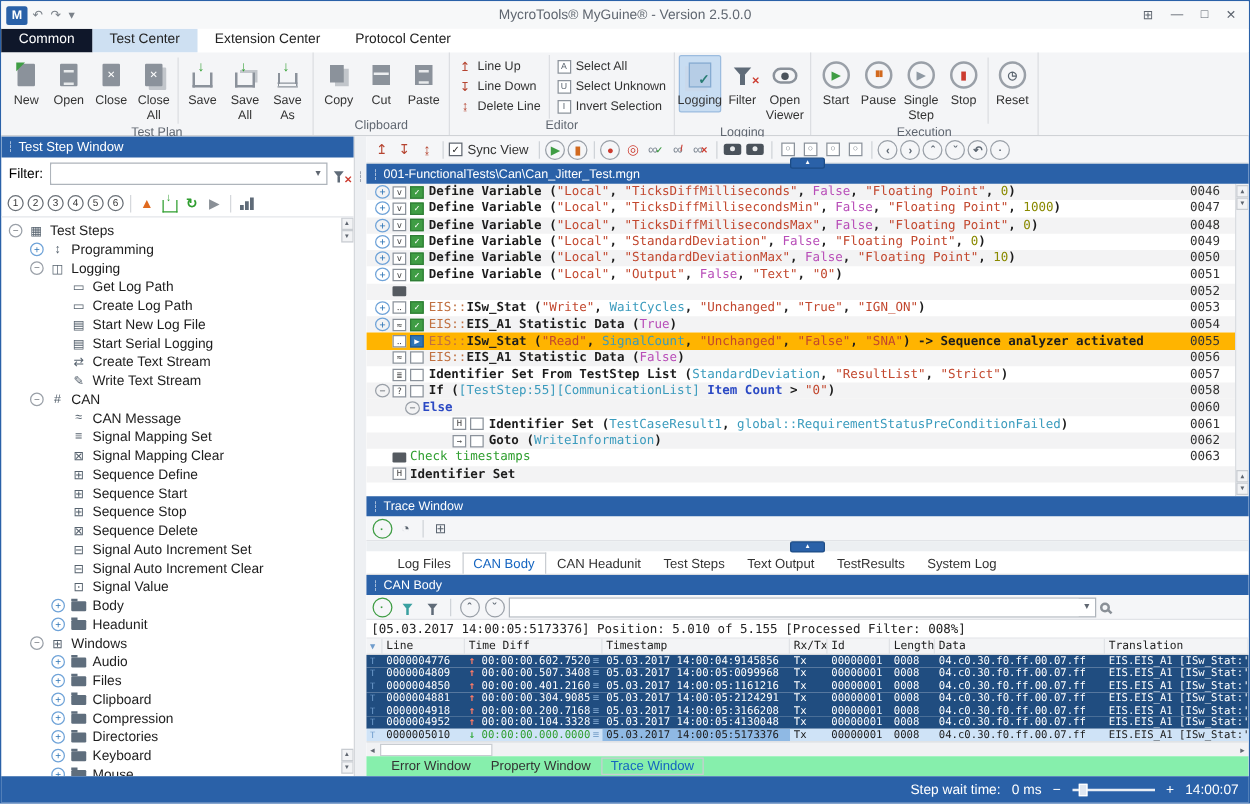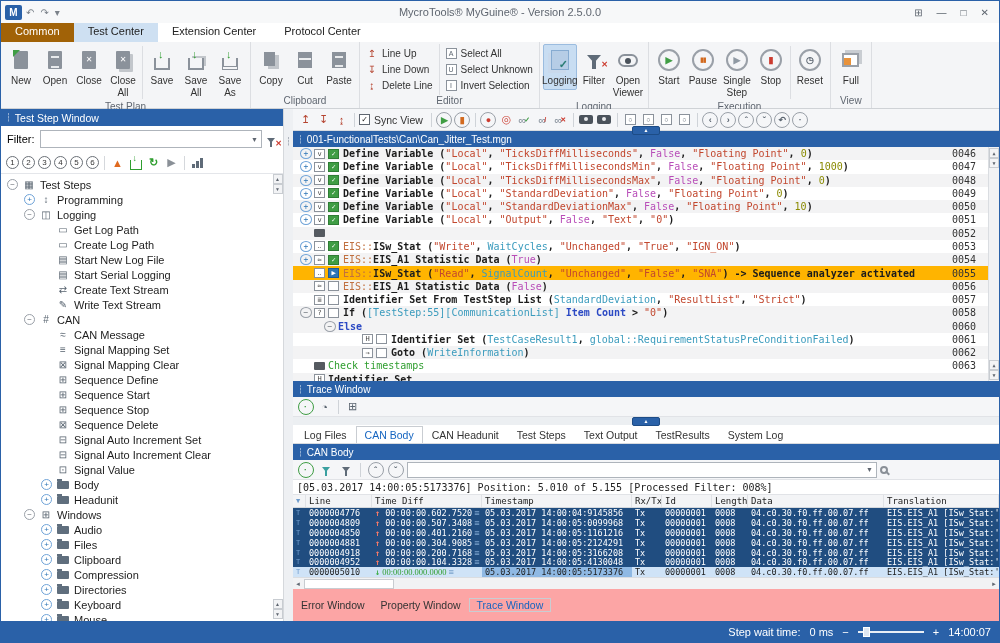--- a/index.html
+++ b/index.html
@@ -11,21 +11,21 @@
   .titlebar{height:22px;display:flex;align-items:center;background:#f7f8f9;position:relative;flex:none;}
   .tlogo{width:17px;height:15px;background:#2a61a8;color:#fff;font-weight:bold;font-size:10px;display:flex;align-items:center;justify-content:center;margin:0 4px;border-radius:2px;}
   .qat{display:flex;gap:6px;color:#7b828a;font-size:10px;}
   .qat span{cursor:default;}
   .ttitle{position:absolute;left:0;right:0;text-align:center;color:#5f6670;font-size:11px;pointer-events:none;}
   .wbtns{margin-left:auto;display:flex;gap:14px;padding-right:10px;color:#5f6670;font-size:10px;z-index:1;}
 
   
   .tabsrow{height:19px;display:flex;background:#fff;flex:none;}
   .rtab{padding:2px 14px;color:#222;font-size:11px;}
-  .rtab.accent{background:#a16207;color:#fff;}
+  .rtab.accent{background:#0f172a;color:#fff;}
   .rtab.active{background:#cee0f2;}
 
   
   .ribbon{height:67px;background:#f4f5f7;border-bottom:1px solid #cfd2d6;display:flex;flex:none;}
   .rgroup{display:flex;flex-direction:column;border-right:1px solid #dcdee2;padding:2px 3px 0;}
   .rbody{flex:1;display:flex;align-items:flex-start;}
   .rlabel{text-align:center;font-size:10px;color:#5f6670;padding:0 2px 2px;}
   .rbtn{width:34px;display:flex;flex-direction:column;align-items:center;padding:2px 1px;font-size:10px;color:#333;text-align:center;line-height:1.15;border:1px solid transparent;border-radius:2px;}
   .rbtn.active{background:#c8ddf2;border-color:#9bbcdf;}
   .rbtn .cap{margin-top:2px;}
@@ -133,46 +133,46 @@
   .c{color:#2f9e2f;}
   .b{color:#2b49c4;font-weight:bold;}
   .o{color:#c07040;}
   .fill{flex:1;}
   .enum{width:42px;flex:none;color:#333;padding-left:6px;}
   .erail{width:11px;flex:none;background:#f1f2f4;border-left:1px solid #dadde1;display:flex;flex-direction:column;justify-content:space-between;align-items:center;padding:1px 0;}
 
   .ttoolbar{height:20px;flex:none;display:flex;align-items:center;gap:2px;padding:0 4px;background:#f5f6f8;border-bottom:1px solid #e1e3e7;}
   .hsplit{height:8px;flex:none;background:#eceff2;position:relative;}
   .hsplit .chandle{top:0px;}
-  .ttabs{height:19px;flex:none;display:flex;align-items:flex-end;background:#fff;border-bottom:1px solid #d8dbdf;padding-left:2px;}
+  .ttabs{height:19px;flex:none;display:flex;align-items:flex-end;background:#fff;border-bottom:1px solid #d8dbdf;padding-left:16px;}
   .ttab{padding:2px 8px 2px;font-size:10.5px;color:#333;border:1px solid transparent;border-bottom:none;}
   .ttab.active{border-color:#c9cdd2;color:#1464c0;background:#fff;}
   .ctoolbar{height:20px;flex:none;display:flex;align-items:center;gap:3px;padding:0 4px;background:#f5f6f8;border-bottom:1px solid #e1e3e7;}
   .ctoolbar .combo{max-width:470px;height:16px;}
   .i-search{width:8px;height:8px;border:2px solid #8a9097;border-radius:50%;position:relative;margin-right:6px;}
   .i-search::after{content:"";position:absolute;width:5px;height:2px;background:#8a9097;transform:rotate(45deg);right:-4px;bottom:-2px;}
   .sline{height:15px;flex:none;display:flex;align-items:center;padding:0 4px;border-bottom:1px solid #e1e3e7;color:#222;font:10px "DejaVu Sans Mono",monospace;background:#fff;}
   .thead{height:13px;flex:none;display:flex;align-items:center;background:#f3f4f6;border-bottom:1px solid #d5d8dc;font:9px "DejaVu Sans Mono",monospace;color:#222;}
   .thc{padding:0 3px;border-right:1px solid #e0e2e6;height:100%;display:flex;align-items:center;overflow:hidden;}
   .tbody{flex:none;}
   .trow{height:9.8px;display:flex;align-items:center;font:8.5px "DejaVu Sans Mono",monospace;color:#1c1c1c;overflow:hidden;}
   .trow.sel{background:#204d80;color:#fff;}
   .trow.cur{background:#cfe3f7;}
   .tc{padding:0 3px;overflow:hidden;white-space:nowrap;flex:none;}
   .c-fi{width:13px;}.c-line{width:66px;}.c-diff{width:110px;}.c-ts{width:150px;}.c-rx{width:30px;}.c-id{width:50px;}.c-len{width:36px;}.c-data{width:136px;}.c-tr{flex:1;min-width:0;}
   .ts-hl{background:#8fb9e4;color:#1c1c1c;}
   .ar-up{color:#e0432f;font-weight:bold;}
   .trow.sel .ar-up{color:#ff7b66;}
   .ar-dn{color:#3fae49;font-weight:bold;}
-  .difftxt-dn{color:#2f9e2f;font-family:Liberation Serif, serif;}
+  .difftxt-dn{color:#2f9e2f;}
   .eqi{color:#7ba3cc;margin-left:2px;}
   .ficon{color:#6f9ccc;font-size:7px;}
   .hscroll{height:12px;flex:none;background:#f1f2f4;border-top:1px solid #dadde1;display:flex;align-items:center;font-size:7px;color:#5f6670;}
   .hthumb{width:90px;height:10px;background:#fff;border:1px solid #c8ccd1;margin:0 1px;}
-  .btabs{height:32px;flex:none;display:flex;align-items:center;background:#fca5a5;padding-left:0;font-size:10.5px;}
+  .btabs{height:16px;flex:none;display:flex;align-items:center;background:#86efac;padding-left:12px;font-size:10.5px;}
   .btab{padding:0 7px;color:#333;border:1px solid transparent;}
   .btab.active{border-color:#c9cdd2;color:#1464c0;}
 
   
   .statusbar{height:21px;flex:none;background:#2a61a8;color:#fff;display:flex;align-items:center;font-size:11px;padding:0 8px;gap:6px;}
   .sbright{margin-left:auto;display:flex;align-items:center;gap:9px;}
   .slider{width:66px;height:2px;background:#e9eef5;position:relative;}
   .sthumb{position:absolute;left:5px;top:-4px;width:7px;height:10px;background:#dfe7f2;border:1px solid #fff;}
 </style>
 </head>
@@ -381,31 +381,20 @@
           <div class="rbtn">
             <span class="bicon">
               <span class="i-circ">
                 <span style="color: rgb(91, 101, 112); font-weight: bold;">◷</span>
               </span>
             </span>
             <div class="cap">Reset</div>
           </div>
         </div>
         <div class="rlabel">Execution</div>
-      </div>
-      <div class="rgroup">
-        <div class="rbody">
-          <div class="rbtn">
-            <span class="bicon">
-              <span class="i-full"></span>
-            </span>
-            <div class="cap">Full</div>
-          </div>
-        </div>
-        <div class="rlabel">View</div>
       </div>
     </div>
 
   <div class="mainrow">
 
     <div class="leftpanel">
       <div class="ptitle">
         <span class="grip">┆</span>
         <span>Test Step Window</span>
       </div>

